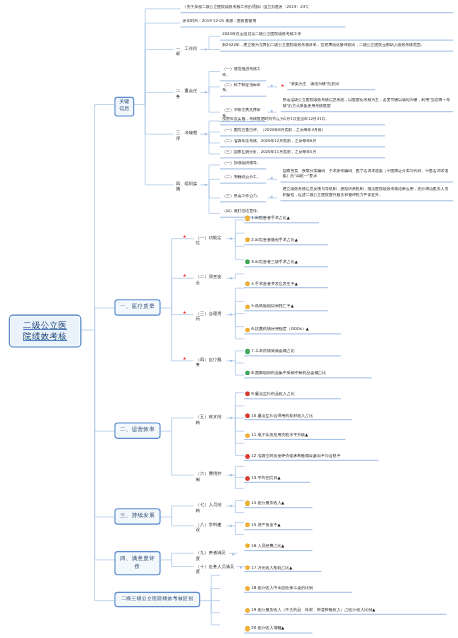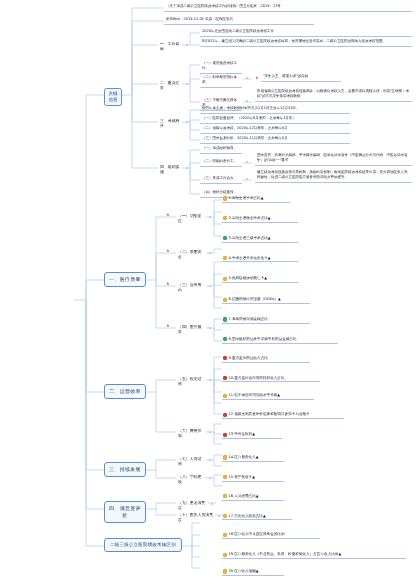--- a/index.html
+++ b/index.html
@@ -247,20 +247,24 @@
 
       <path d="M182 546 L192 546"></path>
       <path d="M192 546 L192 523 L200 523"></path>
       <path d="M192 546 L192 535 L200 535"></path>
       <path d="M192 546 L192 546 L200 546"></path>
       <path d="M192 546 L192 557 L200 557"></path>
       <path d="M192 546 L192 568 L200 568"></path>
     </g>
   </svg>
 
+  <div class="node central" style="left:8px; top:286px; width:66px;">
+    <u>二级公立医</u><br>
+    <u>院绩效考核</u>
+  </div>
 
   <div class="node boxed" style="left:104px; top:88px; width:18px; font-size:4.6px;">关键信息</div>
 
   <div class="node para" style="left:164px; top:3px; width:248px;">《关于加强二级公立医院绩效考核工作的通知》国卫办医发〔2019〕23号</div>
   <div class="node para" style="left:164px; top:16px; width:150px;">发布时间：2019-12-05 来源：医政医管局</div>
 
   <div class="node subgroup" style="left:158px; top:40px; width:26px;">一、工作目标</div>
   <div class="conn-dot" style="left:186px; top:43.5px;"></div>
   <div class="node para" style="left:200px; top:28px; width:212px;">2020年在全国启动二级公立医院绩效考核工作</div>
   <div class="node para" style="left:200px; top:38px; width:212px;">到2022年，建立较为完善的二级公立医院绩效考核体系，按照属地化管理原则，二级公立医院全部纳入绩效考核范围。</div>

